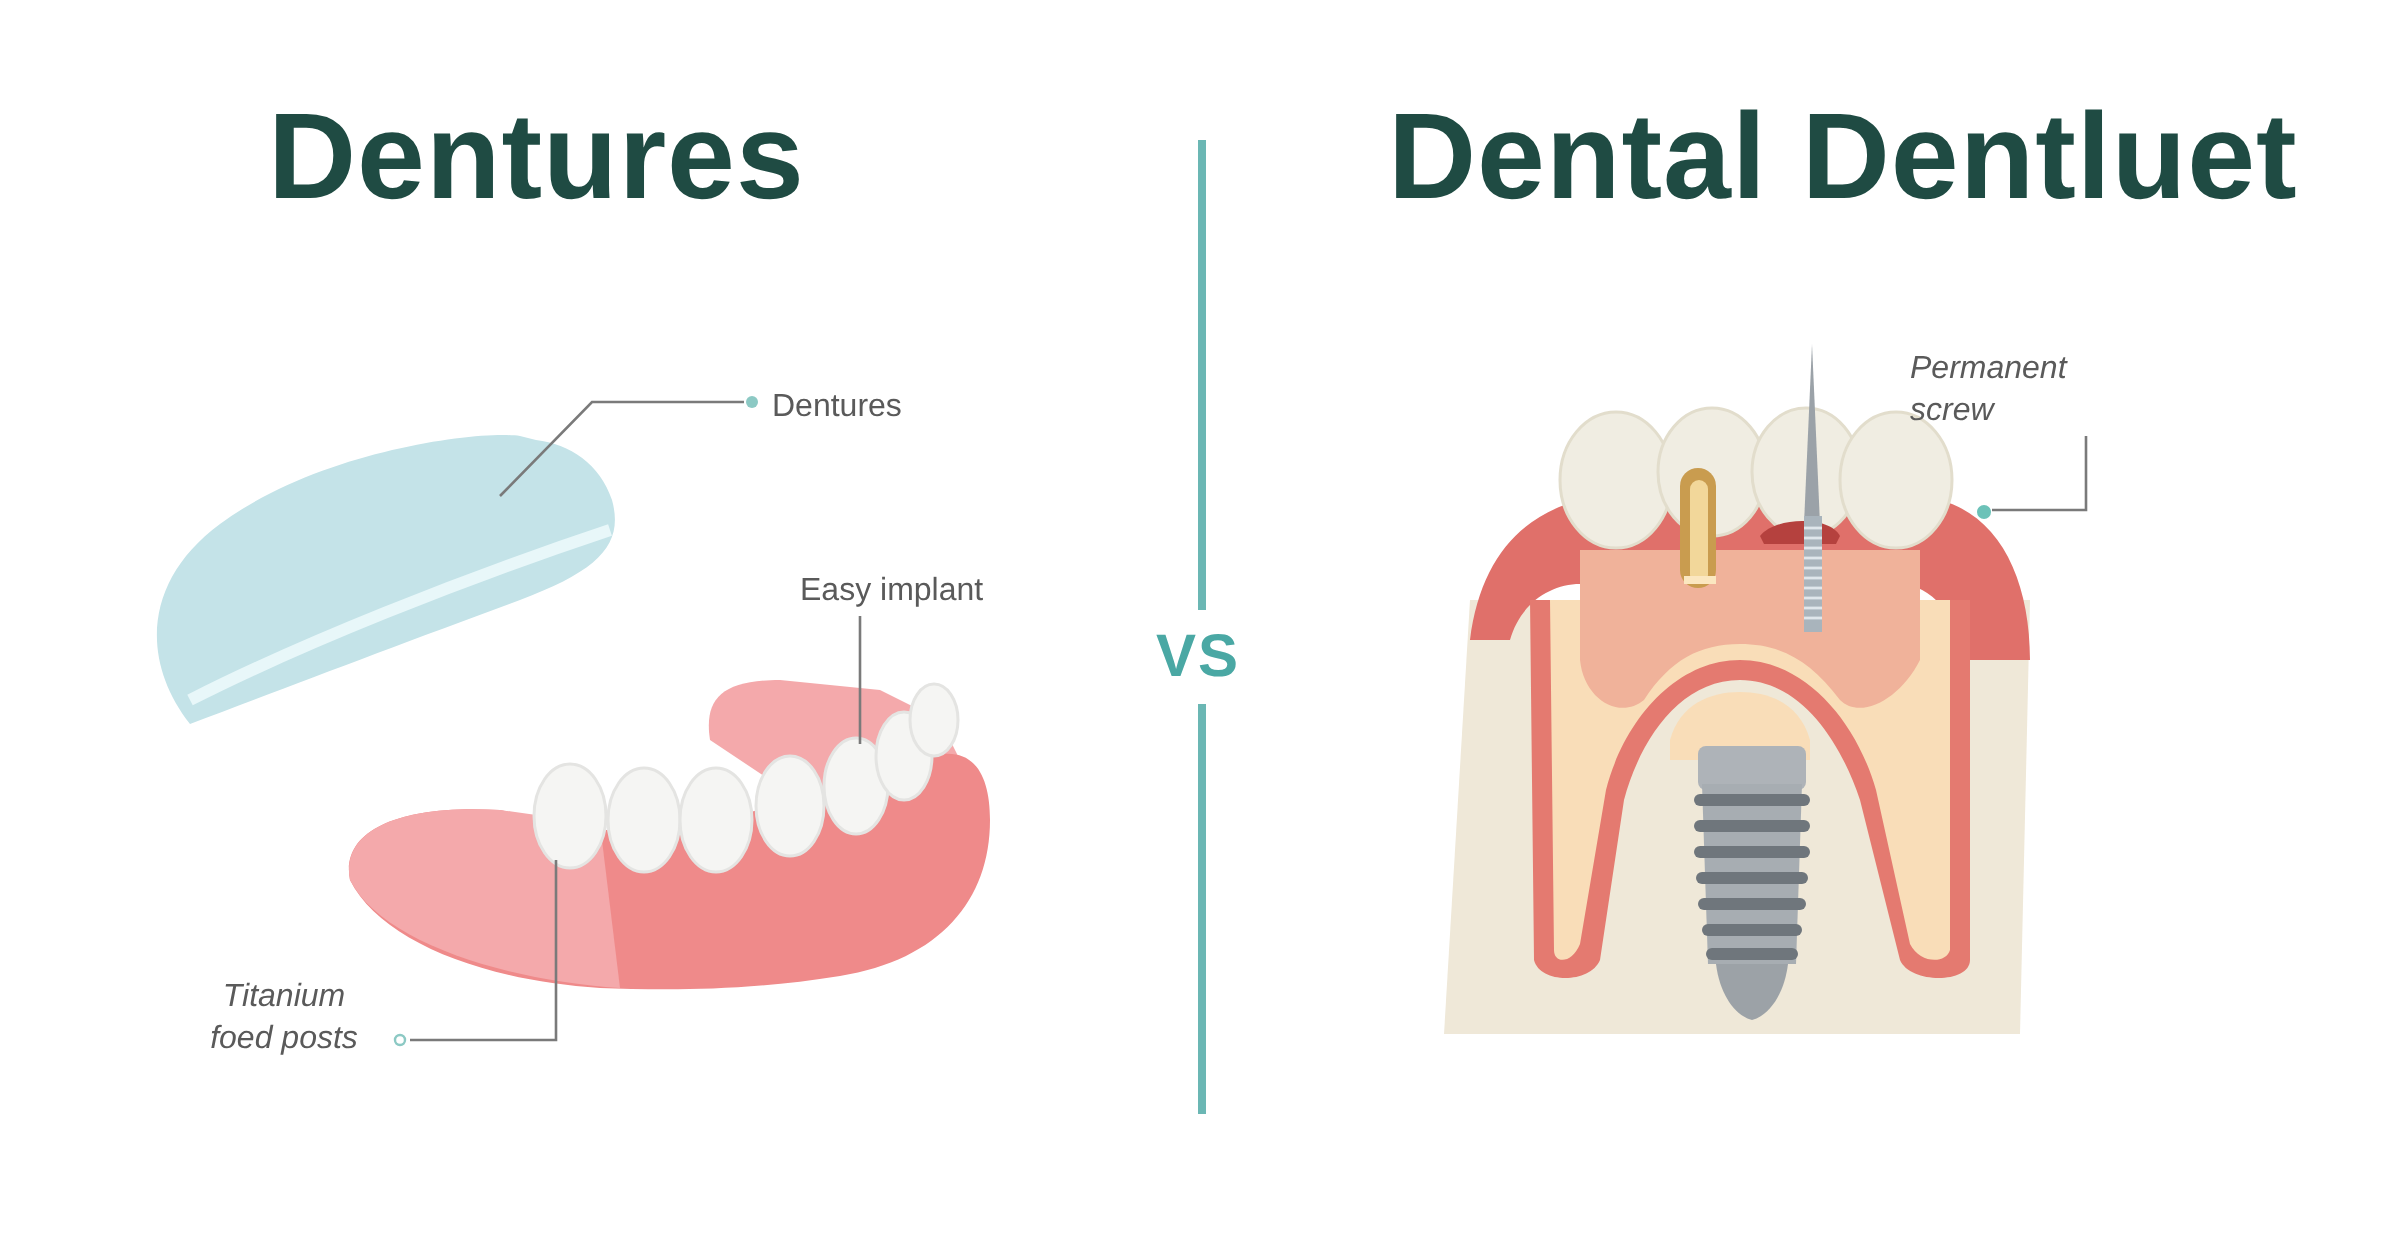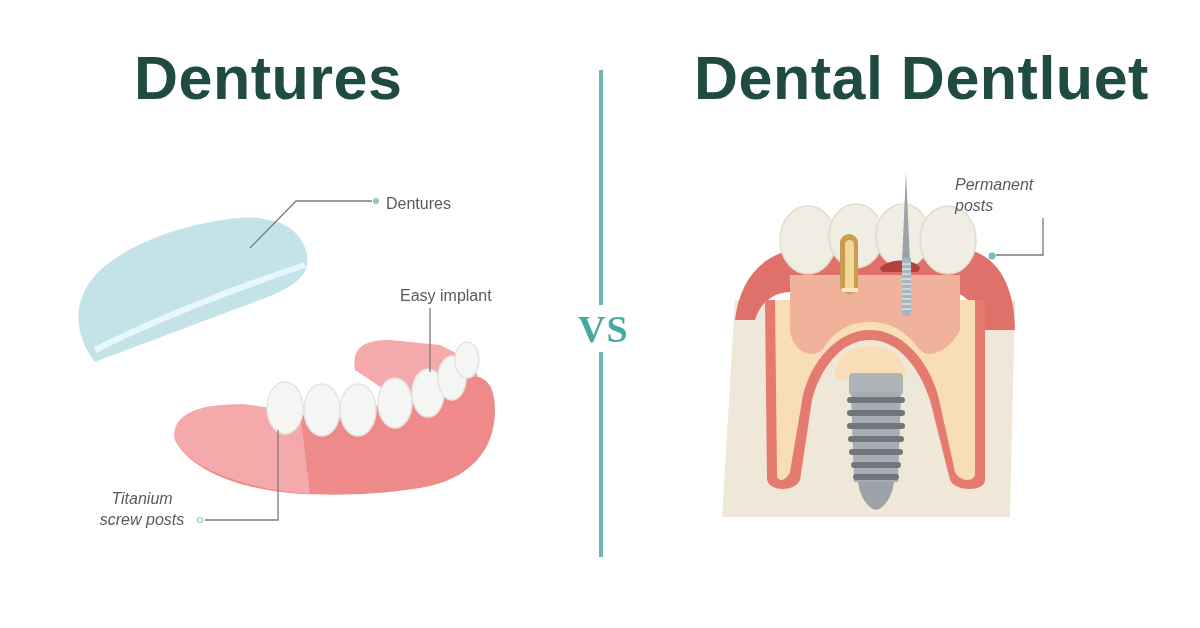--- a/index.html
+++ b/index.html
@@ -5,22 +5,22 @@
   html, body { margin: 0; padding: 0; background: #ffffff; }
   body { width: 1200px; height: 628px; position: relative; overflow: hidden;
          font-family: "Liberation Sans", "DejaVu Sans", sans-serif; }
   .title { position: absolute; top: 48px; font-weight: 700; font-size: 61px; color: #1f4b43;
            letter-spacing: 0.5px; line-height: 60px; margin: 0; }
   #title-left { left: 134px; }
   #title-right { left: 694px; }
   .divider { position: absolute; left: 599px; width: 4px; background: #6bb7b4; }
   #div-top { top: 70px; height: 235px; }
   #div-bot { top: 352px; height: 205px; }
-  .vs { position: absolute; left: 578px; top: 311px; font-size: 38px; font-weight: 700; color: #4aa8a4;
-        letter-spacing: 1px; line-height: 36px; font-family: Liberation Serif, serif; }
+  .vs { position: absolute; left: 578px; top: 311px; font-size: 30px; font-weight: 700; color: #4aa8a4;
+        letter-spacing: 1px; line-height: 36px; }
   .label { position: absolute; font-size: 16px; color: #5a5a5a; line-height: 21px; }
   #lbl-dentluet { left: 386px; top: 193px; }
   #lbl-easy { left: 400px; top: 285px; text-align: center; }
   #lbl-titanium { left: 90px; top: 488px; text-align: center; width: 104px; font-style: italic; }
   #lbl-permanent { left: 955px; top: 174px; text-align: left; width: 94px; font-style: italic; }
   svg.illus { position: absolute; left: 0; top: 0; }
 </style>
 </head>
 <body>
 
@@ -137,18 +137,18 @@
   </g>
 
   <polyline points="996,255 1043,255 1043,218" stroke="#7a7a7a" stroke-width="1.3" fill="none"></polyline>
   <circle cx="992" cy="256" r="3.5" fill="#6cc2b8"></circle>
 </svg>
 
 <div class="label" id="lbl-dentluet">Dentures</div>
 <div class="label" id="lbl-easy">Easy implant</div>
 <div class="label" id="lbl-titanium">
   <div>Titanium</div>
-  <div>screw posts</div>
+  <div>foed posts</div>
 </div>
 <div class="label" id="lbl-permanent">
   <div>Permanent</div>
-  <div>posts</div>
+  <div>screw</div>
 </div>
 
 </body></html>

